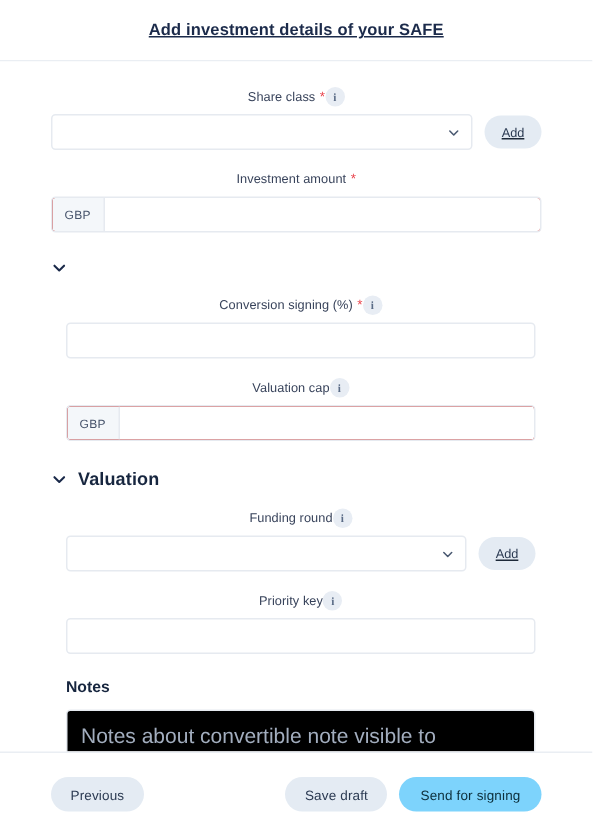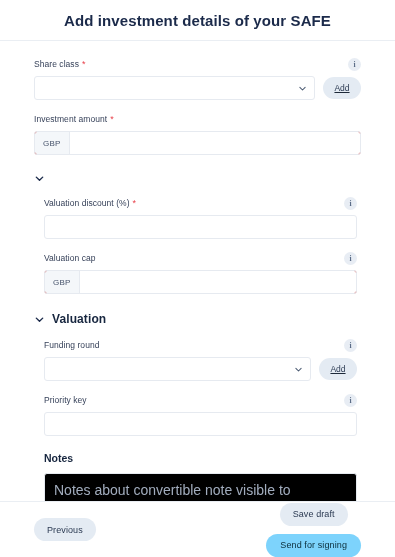--- a/index.html
+++ b/index.html
@@ -26,24 +26,25 @@
   .header {
     height: 41px;
     min-height: 41px;
     display: flex;
     align-items: center;
     justify-content: center;
     border-bottom: 1px solid #eaeef3;
     background: #ffffff;
   }
   .header-title {
-    font-size: 15px;
+    font-size: 11px;
     font-weight: bold;
     color: #1b2a4a;
     letter-spacing: 0.1px;
+    text-decoration: underline;
   }
 
   
   .body {
     flex: 1 1 auto;
     overflow: hidden;
     padding: 16px 0 0 0;
     background: #ffffff;
   }
 
@@ -55,21 +56,21 @@
   .field.nested {
     padding: 0 44px 0 44px;
   }
   .field.nested-right {
     padding-right: 38px;
   }
 
   .field-label-row {
     display: flex;
     align-items: center;
-    justify-content: space-between;
+    justify-content: center;
     margin-bottom: 5px;
     min-height: 14px;
   }
   .field-label {
     font-size: 8.5px;
     color: #37425a;
     font-weight: normal;
     letter-spacing: .05px;
     display: flex;
     align-items: center;
@@ -236,23 +237,21 @@
     min-height: 56px;
     border-top: 1px solid #eaeef3;
     display: flex;
     align-items: center;
     justify-content: space-between;
     padding: 0 34px;
     background: #ffffff;
   }
   .footer-right {
     display: flex;
-    align-items: center;
     gap: 8px;
-    flex-direction: column;
   }
   .btn {
     height: 23px;
     border: none;
     border-radius: 12px;
     font-size: 9px;
     font-family: "Liberation Sans", sans-serif;
     padding: 0 13px;
     cursor: pointer;
     display: inline-flex;
@@ -319,21 +318,21 @@
       <span class="section-chevron">
         <svg viewBox="0 0 12 12" fill="none" stroke="currentColor" stroke-width="1.5" stroke-linecap="round" stroke-linejoin="round">
             <polyline points="2.5,4.5 6,8 9.5,4.5"></polyline>
           </svg>
       </span>
     </div>
 
     <div class="field nested nested-right">
       <div class="field-label-row">
         <span class="field-label">
-          <span>Valuation discount (%)</span>
+          <span>Conversion signing (%)</span>
           <span class="req">*</span>
         </span>
         <span class="info-icon">i</span>
       </div>
       <div class="textbox" placeholder=""></div>
     </div>
 
     <div class="field nested nested-right">
       <div class="field-label-row">
         <span class="field-label">

